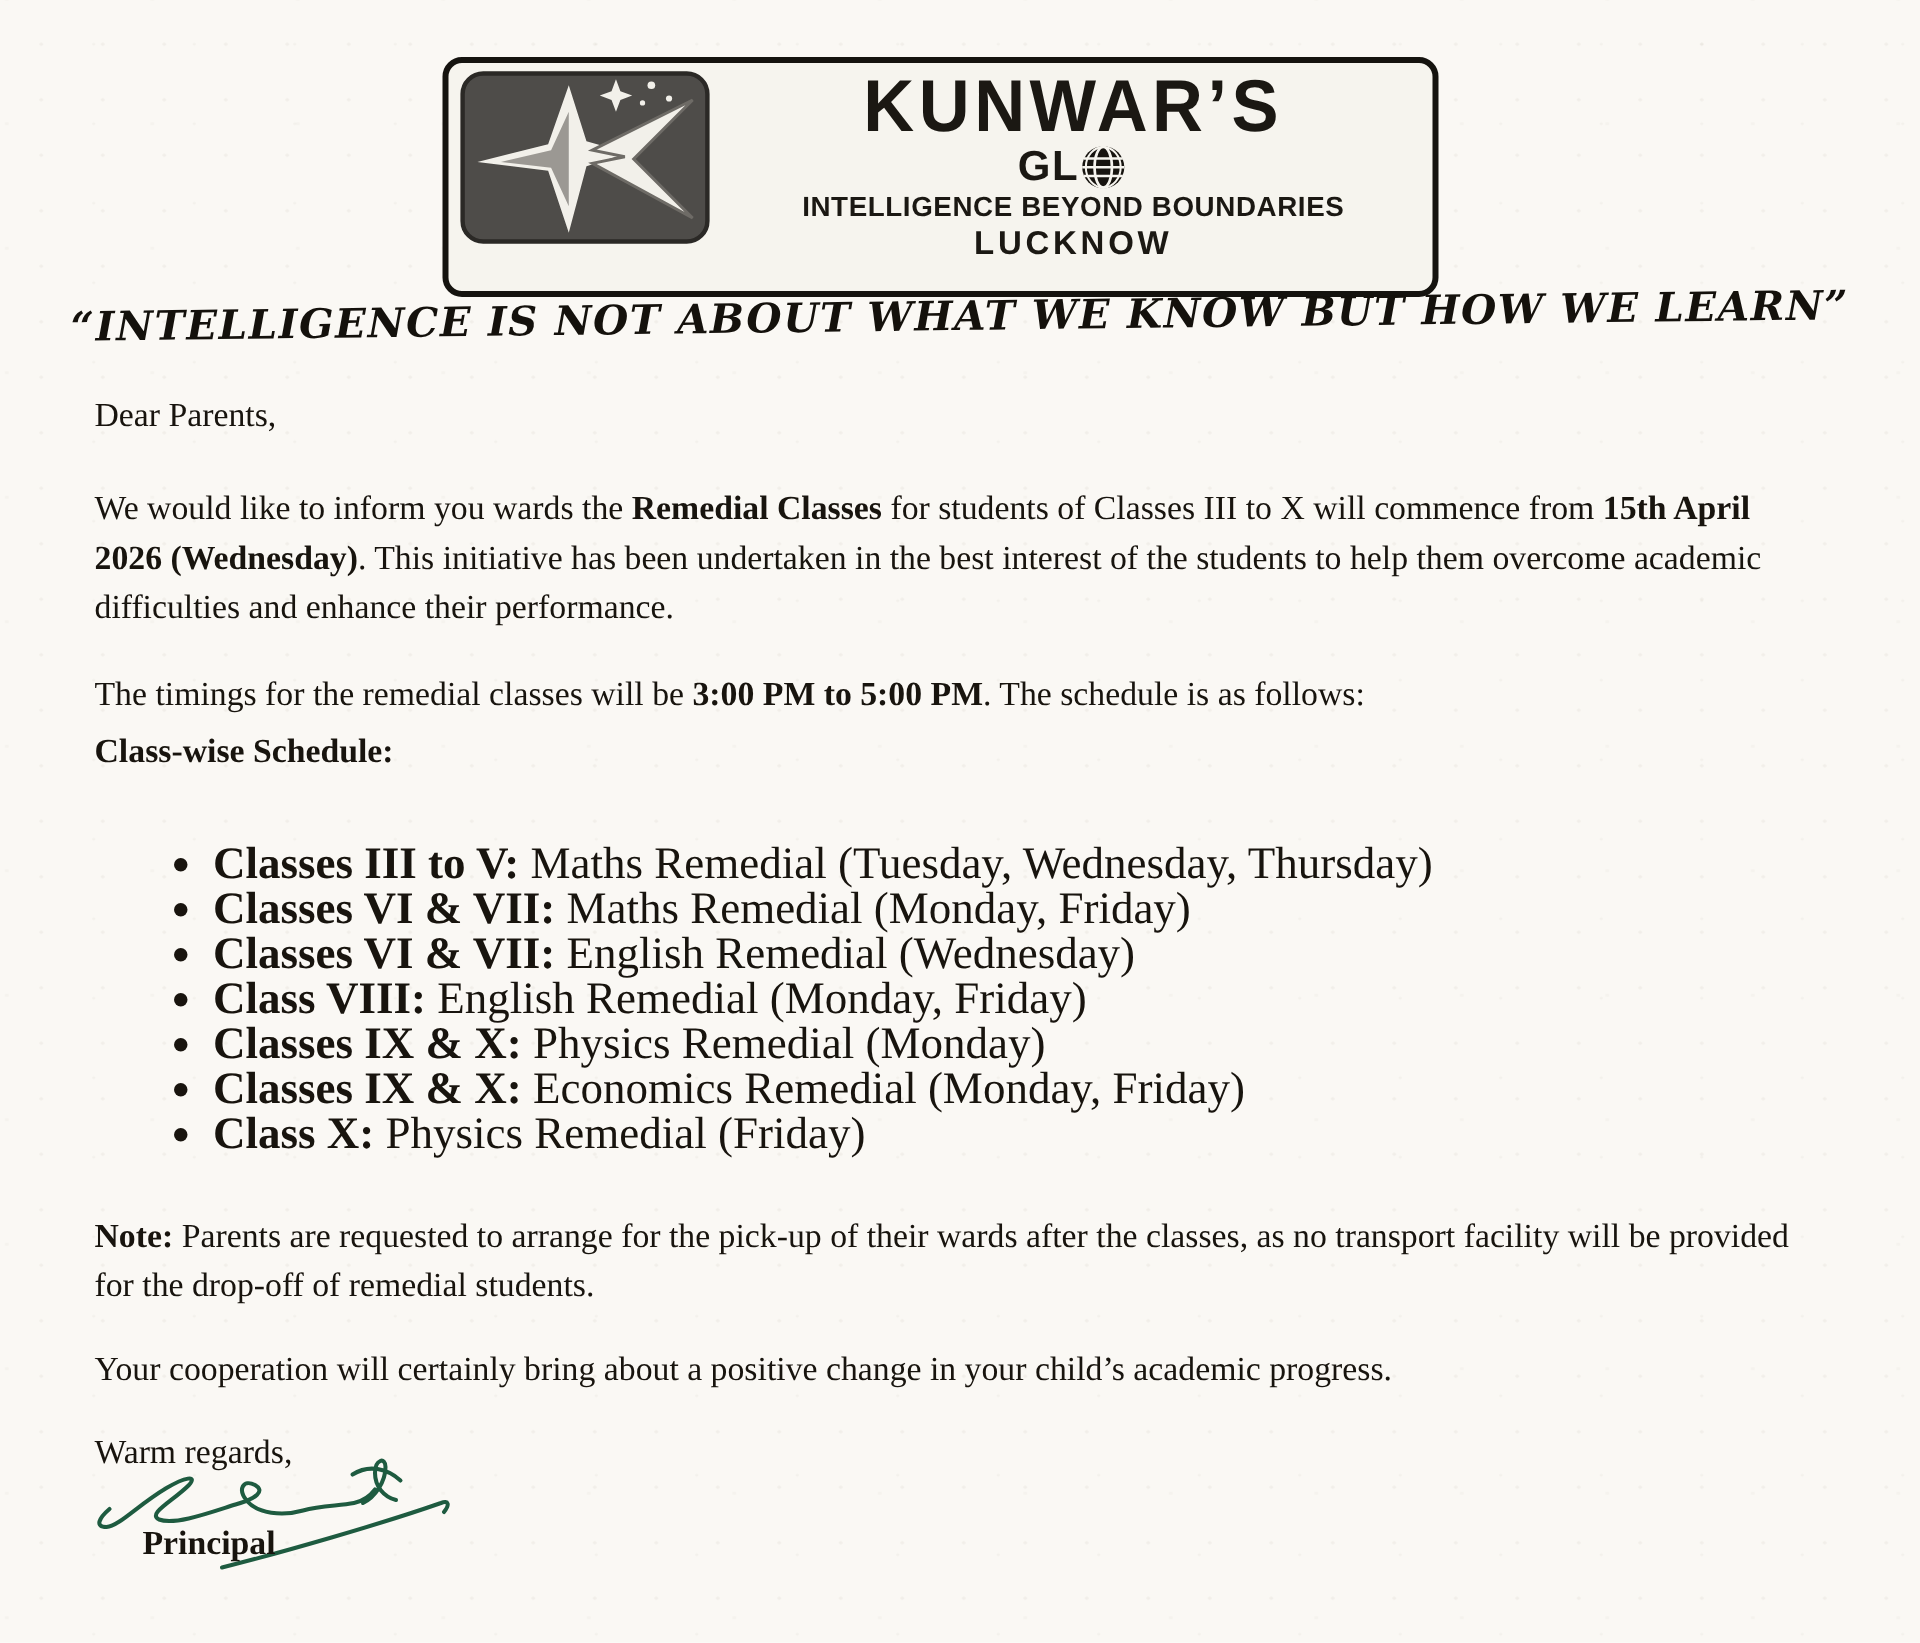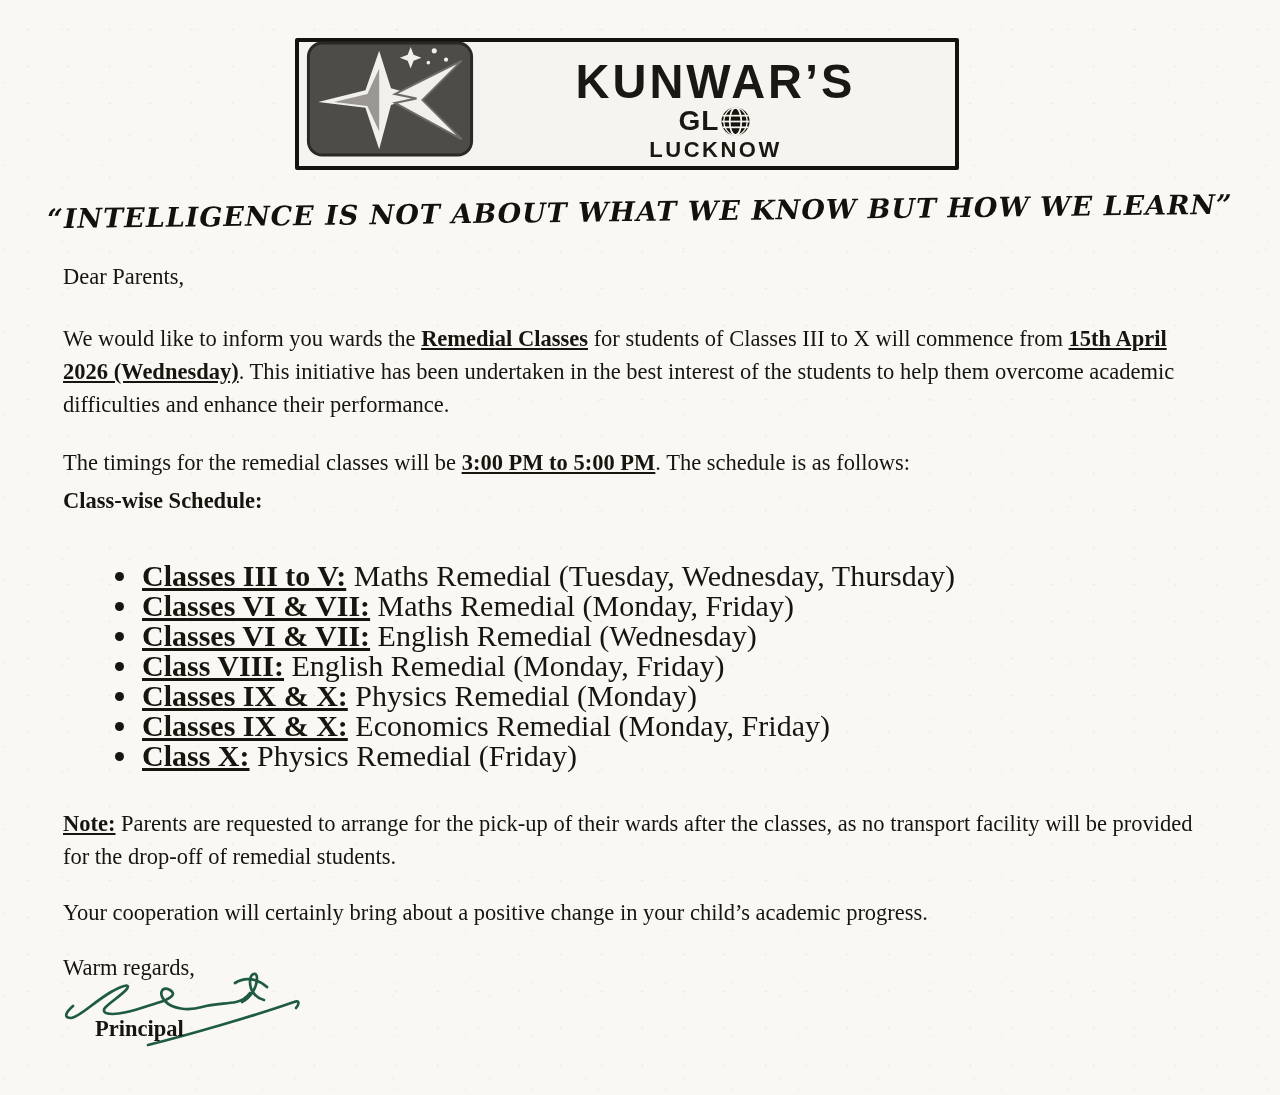--- a/index.html
+++ b/index.html
@@ -13,23 +13,23 @@
       radial-gradient(rgba(125,112,90,0.04) 1.2px, transparent 1.6px);
     background-size:41px 37px, 67px 53px, 97px 83px;
     background-position:7px 11px, 29px 3px, 53px 41px;
     font-family:"Liberation Serif", serif;
     color:#18140e;
     overflow:hidden;
   }
 
   
   .banner{
-    position:absolute;left:295px;top:38px;width:664px;height:132px;
-    box-sizing:border-box;border:4px solid #15130f;border-radius:2px;
-    background:#f6f4ee;display:flex;align-items:flex-end;padding:5px 6px 5px 7px;gap:8px;
+    position:absolute;left:295px;top:38px;width:664px;height:160px;
+    box-sizing:border-box;border:4px solid #15130f;border-radius:13px;
+    background:#f6f4ee;display:flex;align-items:flex-start;padding:5px 6px 5px 7px;gap:8px;
   }
   .banner-text{flex:1;text-align:center;color:#1b1813;font-family:"Liberation Sans",sans-serif;line-height:1;}
   .banner-title{font-weight:bold;font-size:47px;letter-spacing:3px;transform:scaleY(1.04);}
   .banner-sub{font-weight:bold;font-size:28px;letter-spacing:1px;margin-top:1px;
     display:flex;justify-content:center;align-items:center;}
   .banner-tag{font-weight:bold;font-size:18.5px;letter-spacing:0.4px;margin-top:3px;}
   .banner-city{font-weight:bold;font-size:22px;letter-spacing:2.5px;margin-top:3px;}
   .globe{width:31px;height:31px;margin:0 1px;transform:translateY(1px);}
 
   
@@ -42,21 +42,21 @@
   
   .para{position:absolute;left:63px;font-size:22.5px;line-height:33px;}
   .salutation{top:260px;}
   .para1{top:322px;width:1112px;}
   .para2{top:446px;width:1150px;}
   .sched-head{top:484px;font-weight:bold;}
   .note{top:807px;width:1148px;}
   .coop{top:896px;width:1150px;}
   .regards{top:951px;}
   .principal{top:1012px;font-weight:bold;margin-left:32px;}
-  b{font-weight:bold;text-decoration:underline;}
+  b{font-weight:bold;}
 
   ul.schedule{
     position:absolute;left:102px;top:561px;margin:0;padding:0 0 0 38px;
     font-size:30px;line-height:30px;
   }
   ul.schedule li{margin:0;padding:0 0 0 2px;}
 
   
   .signature{position:absolute;left:56px;top:960px;width:262px;height:92px;}
 </style>
@@ -84,20 +84,21 @@
         <span>GL</span>
         <svg class="globe" viewBox="0 0 32 32" aria-hidden="true">
           <circle cx="16" cy="16" r="14.5" fill="#17140f"></circle>
           <ellipse cx="16" cy="16" rx="6" ry="14" fill="none" stroke="#f6f4ee" stroke-width="1.8"></ellipse>
           <ellipse cx="16" cy="16" rx="12" ry="14" fill="none" stroke="#f6f4ee" stroke-width="1.4"></ellipse>
           <line x1="2.5" y1="10" x2="29.5" y2="10" stroke="#f6f4ee" stroke-width="1.8"></line>
           <line x1="1.5" y1="16" x2="30.5" y2="16" stroke="#f6f4ee" stroke-width="1.8"></line>
           <line x1="2.5" y1="22" x2="29.5" y2="22" stroke="#f6f4ee" stroke-width="1.8"></line>
         </svg>
       </div>
+      <div class="banner-tag">INTELLIGENCE BEYOND BOUNDARIES</div>
       <div class="banner-city">LUCKNOW</div>
     </div>
   </div>
 
   <div class="motto">“INTELLIGENCE IS NOT ABOUT WHAT WE KNOW BUT HOW WE LEARN”</div>
 
   <div class="para salutation">Dear Parents,</div>
 
   <div class="para para1"><span>We would like to inform you wards the </span><b>Remedial Classes</b><span> for students of Classes III to X will commence from </span><b>15th April 2026 (Wednesday)</b><span>. This initiative has been undertaken in the best interest of the students to help them overcome academic difficulties and enhance their performance.</span></div>
 

